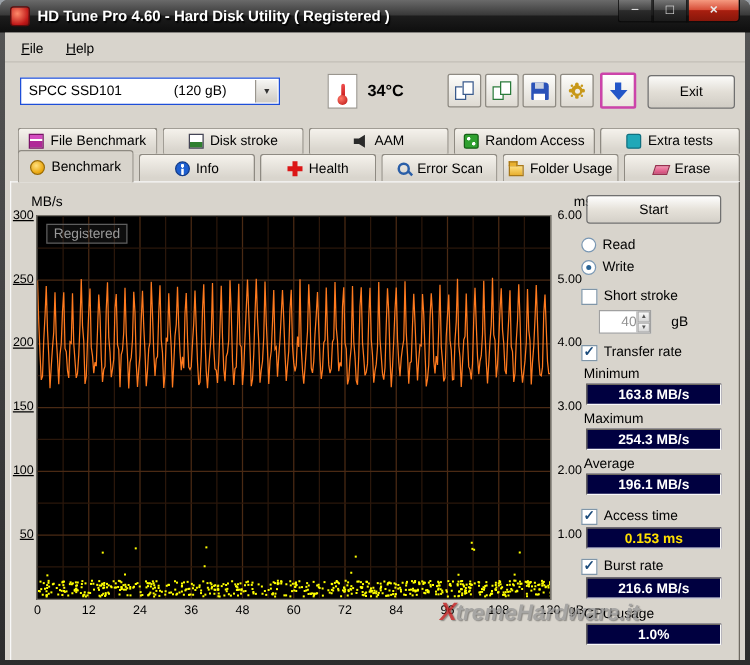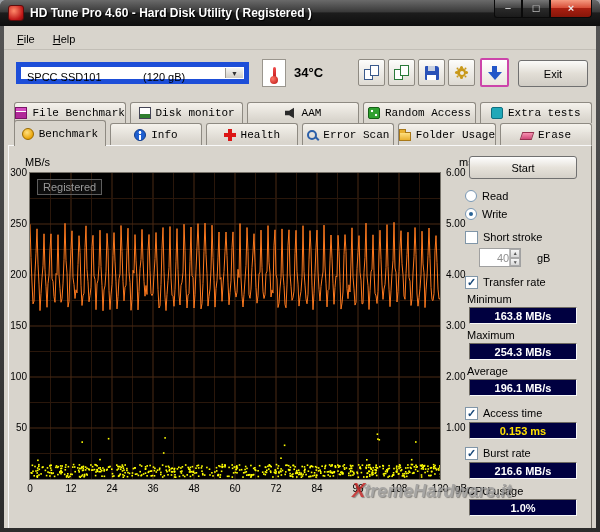--- a/index.html
+++ b/index.html
@@ -17,21 +17,21 @@
   .winbtn.min { border-radius:0 0 0 3px; }
   .winbtn.close { width:42px; border-radius:0 0 4px 0; background:linear-gradient(#f59a80,#d8503a 45%,#a81f10 50%,#87160a); font-weight:bold; }
 
   
   .client { position:absolute; left:4px; right:4px; top:26px; bottom:4px; background:#d8d4cc; overflow:hidden; }
   .menubar { position:absolute; top:2px; left:0; right:0; height:22px; display:flex; align-items:center; padding-left:4px; border-bottom:1px solid #c2beb6; }
   .menu-item { display:inline-block; font-size:11px; padding:3px 9px; color:#000; }
   .menu-item::first-letter { text-decoration:underline; }
 
   
-  .drive-select { position:absolute; left:12px; top:36px; width:233px; height:22px; background:#fff; border:5px solid #1d4ed8; font-size:11px; }
+  .drive-select { position:absolute; left:12px; top:36px; width:208px; height:22px; background:#fff; border:1px solid #1d4ed8; font-size:11px; }
   .drive-name { position:absolute; left:6px; top:4px; }
   .drive-size { position:absolute; left:122px; top:4px; }
   .dd-btn { position:absolute; right:1px; top:1px; bottom:1px; width:18px; display:flex; align-items:center; justify-content:center;
     background:linear-gradient(#f6f6f4,#cfcbc3); border-left:1px solid #9a968e; font-size:7px; color:#333; }
   .temp-frame { position:absolute; left:258px; top:33px; width:24px; height:28px; background:#fff; border:1px solid #9a968e; display:flex; align-items:center; justify-content:center; }
   .thermo { position:relative; width:3px; height:13px; background:linear-gradient(#f05050,#c01010); border-radius:2px 2px 0 0; }
   .thermo::after { content:""; position:absolute; left:-2.5px; bottom:-4px; width:8px; height:8px; border-radius:50%; background:radial-gradient(circle at 35% 35%, #ff7868,#b80f0f); }
   .temp-text { position:absolute; left:290px; top:39px; font-size:13px; font-weight:bold; }
   .toolbtn { position:absolute; top:33px; width:27px; height:27px; display:flex; align-items:center; justify-content:center; padding:0;
     background:linear-gradient(#fdfdfb,#dedad2); border:1px solid #8e8a82; border-radius:2px; }
@@ -50,21 +50,21 @@
     box-shadow:0 -5px 0 -3px #c89818,0 5px 0 -3px #c89818,-5px 0 0 -3px #c89818,5px 0 0 -3px #c89818,
       -4px -4px 0 -3.5px #c89818,4px 4px 0 -3.5px #c89818,-4px 4px 0 -3.5px #c89818,4px -4px 0 -3.5px #c89818; }
   .icon-gear::after { content:""; position:absolute; inset:2.5px; border-radius:50%; background:#f0ece4; }
   .icon-down { display:flex; flex-direction:column; align-items:center; }
   .icon-down .stem { width:5px; height:6px; background:#2356c8; }
   .icon-down .head { width:0; height:0; border-left:7px solid transparent; border-right:7px solid transparent; border-top:8px solid #2356c8; }
   .exit-btn { position:absolute; left:514px; top:34px; width:70px; height:27px; font-size:11px; font-family:inherit;
     background:linear-gradient(#fbfbf9,#e2ded6 50%,#d0ccc4); border:1px solid #707070; border-radius:3px; }
 
   
-  .tabrow { position:absolute; left:10px; width:578px; display:flex; gap:4px; align-items:flex-start;font-family:Liberation Mono, monospace; }
+  .tabrow { position:absolute; left:10px; width:578px; display:flex; gap:4px; align-items:flex-start; }
   #row1 { top:76px; height:21px; }
   #row2 { top:97px; height:23px; }
   .tab { flex:1; height:21px; display:flex; align-items:center; justify-content:center; gap:5px; font-size:11px; position:relative;
     background:linear-gradient(#f5f2ec,#d9d5cd 85%); border:1px solid #8e8a82; border-bottom:none; border-radius:3px 3px 0 0; white-space:nowrap; }
   #row2 .tab { height:22px; }
   #row2 .tab.active { height:26px; top:-3px; background:#d8d4cc; z-index:5; }
   .ticon { display:inline-block; width:12px; height:12px; position:relative; flex:none; }
   .i-filebench { background:linear-gradient(#d44cc0 0 30%, #ffffff 30% 45%, #b02898 45% 100%); border:1px solid #7a1468; }
   .i-diskmon { background:linear-gradient(0deg,#2f7f2f 0 45%,#fff 45%); border:1px solid #445; }
   .i-aam { background:#2a2a2a; clip-path:polygon(0 32%,38% 32%,78% 6%,78% 94%,38% 68%,0 68%); }
@@ -85,21 +85,21 @@
 
   
   .content { position:absolute; left:4px; top:119px; width:584px; height:460px; background:#d8d4cc; z-index:2;
     border:1px solid; border-color:#f8f8f8 #6e6a62 #6e6a62 #f8f8f8; }
   .axis-unit { position:absolute; font-size:11px; color:#000; }
   #mbps-unit { left:16px; top:10px; }
   #ms-unit { left:418px; top:10px;margin-left:32px; }
   .plot { position:absolute; left:20px; top:26px; width:412px; height:308px; background:#000; border:1px solid #76726a; }
   .plot svg { display:block; width:410px; height:306px; }
   .registered { position:absolute; left:28px; top:33px; font-size:11px; color:#9a9a9a; border:1px solid #5e5e5e; padding:1px 5px; background:rgba(50,50,50,0.25); z-index:3; }
-  .ytl { position:absolute; left:1px; width:17px; text-align:right; font-size:10px; }
+  .ytl { position:absolute; left:1px; width:17px; text-align:right; font-size:10px;text-decoration:underline; }
   .ytr { position:absolute; left:437px; font-size:10px; }
   .xtl { position:absolute; top:337px; width:30px; text-align:center; font-size:10px; }
   .gb-unit { position:absolute; left:446px; top:337px; font-size:10px; }
 
   
   .sidepanel { position:absolute; left:456px; top:10px; width:124px; display:flex; flex-direction:column; font-size:11px; }
   .start-btn { width:108px; height:23px; margin:0 0 8px 4px; font-size:11px; font-family:inherit;
     background:linear-gradient(#fefefe,#e6e2da 50%,#d4d0c8); border:1px solid #707070; border-radius:3px; }
   .opt-row { display:flex; align-items:center; gap:5px; height:16px; margin:1px 0; }
   .radio { width:12px; height:12px; border-radius:50%; background:#fff; border:1px solid #7a98b4; position:relative; flex:none; }
@@ -186,21 +186,21 @@
 
     <button class="exit-btn">Exit</button>
 
     <div class="tabrow" id="row1">
       <div class="tab">
         <span class="ticon i-filebench"></span>
         <span>File Benchmark</span>
       </div>
       <div class="tab">
         <span class="ticon i-diskmon"></span>
-        <span>Disk monitor</span>
+        <span>Disk stroke</span>
       </div>
       <div class="tab">
         <span class="ticon i-aam"></span>
         <span>AAM</span>
       </div>
       <div class="tab">
         <span class="ticon i-random"></span>
         <span>Random Access</span>
       </div>
       <div class="tab">

